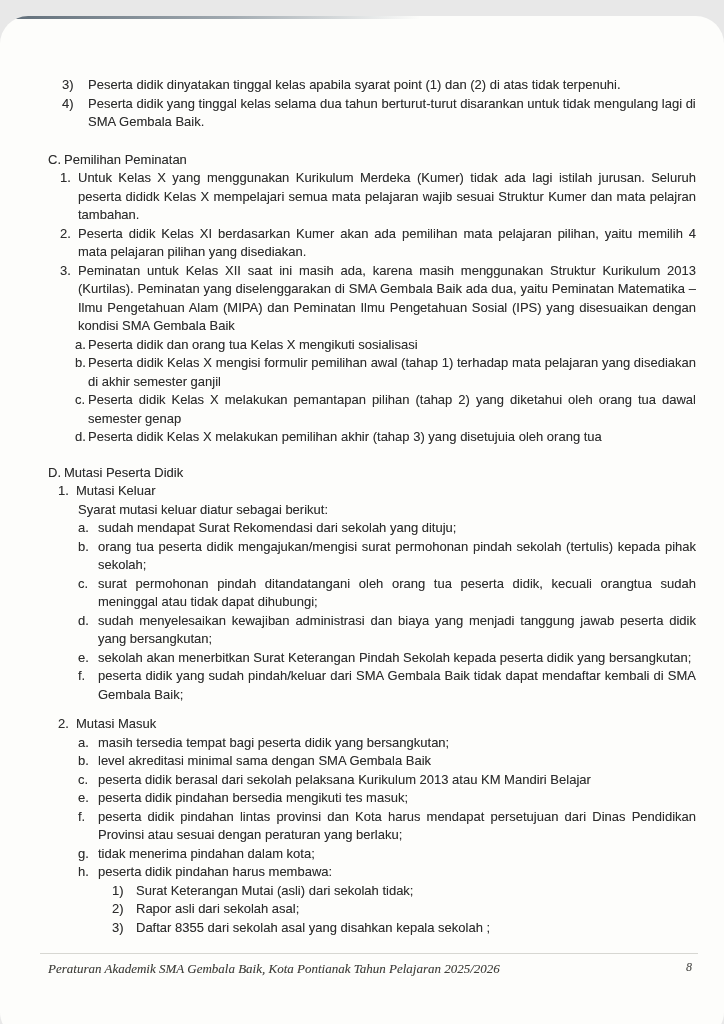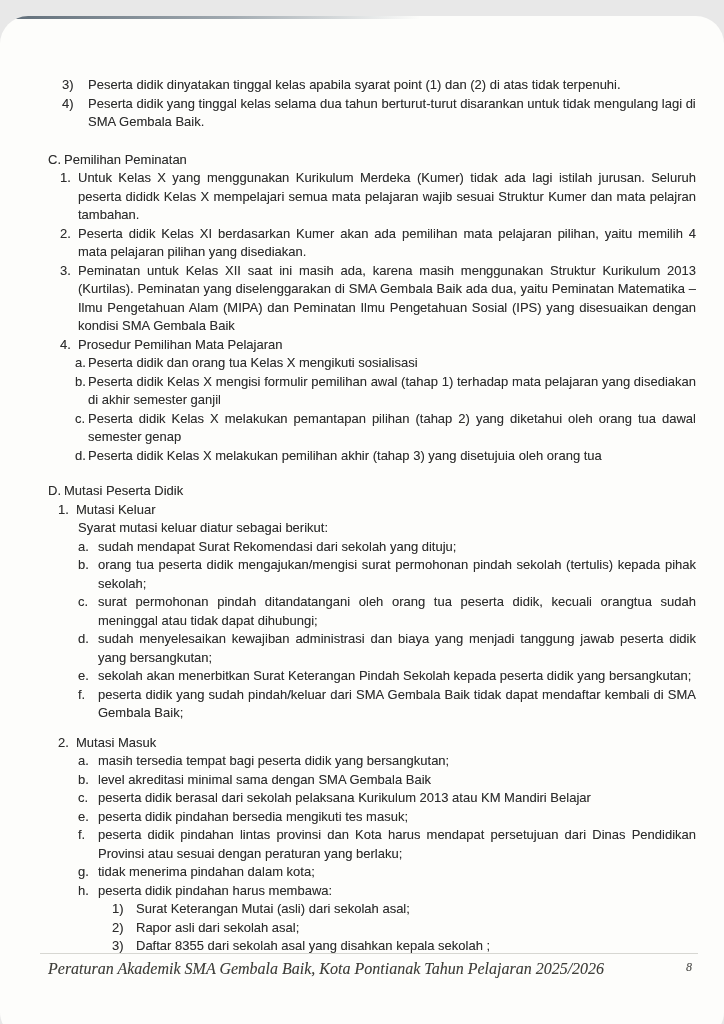--- a/index.html
+++ b/index.html
@@ -66,21 +66,21 @@
   .gap-sm { margin-top:11px; }
 
   .footer-rule {
     position:absolute; left:40px; right:26px; top:937px;
     border-top:1px solid #d7d7d2;
   }
   .footer-text {
     position:absolute; left:48px; top:944px;
     font-family:"Liberation Serif", serif;
     font-style:italic;
-    font-size:16px;
+    font-size:13px;
     color:#3f3f3a;
   }
   .page-number {
     position:absolute; left:686px; top:942px;
     font-family:"Liberation Serif", serif;
     font-style:italic;
     font-size:12px;
     color:#555552;
   }
 </style>
@@ -95,21 +95,20 @@
     <div class="intro-block">
       <p class="intro-li"><span class="mk">3)</span><span>Peserta didik dinyatakan tinggal kelas  apabila syarat  point (1) dan (2) di atas tidak terpenuhi.</span></p>
       <p class="intro-li"><span class="mk">4)</span><span>Peserta didik  yang tinggal kelas selama dua tahun berturut-turut disarankan untuk tidak mengulang lagi di SMA Gembala Baik.</span></p>
     </div>
 
     <p class="sec-head"><span class="mk">C.</span><span>Pemilihan Peminatan</span></p>
 
     <p class="num-li just"><span class="mk">1.</span><span>Untuk Kelas X yang menggunakan Kurikulum Merdeka (Kumer) tidak ada lagi istilah jurusan. Seluruh peserta dididk Kelas X mempelajari semua mata pelajaran wajib sesuai Struktur Kumer dan mata pelajran tambahan.</span></p>
     <p class="num-li just"><span class="mk">2.</span><span>Peserta didik Kelas XI  berdasarkan Kumer akan ada pemilihan mata pelajaran pilihan, yaitu memilih 4 mata pelajaran pilihan yang disediakan.</span></p>
     <p class="num-li just"><span class="mk">3.</span><span>Peminatan untuk Kelas XII saat ini masih ada, karena masih menggunakan Struktur Kurikulum 2013 (Kurtilas). Peminatan yang diselenggarakan  di SMA Gembala Baik ada dua, yaitu  Peminatan Matematika – Ilmu Pengetahuan Alam (MIPA) dan Peminatan  Ilmu Pengetahuan Sosial (IPS) yang disesuaikan dengan kondisi SMA Gembala Baik</span></p>
-    <p class="num-li"><span class="mk">4.</span><span>Prosedur  Pemilihan Mata Pelajaran</span></p>
 
     <p class="csub-li just"><span class="mk">a.</span><span>Peserta didik dan orang tua Kelas X mengikuti sosialisasi</span></p>
     <p class="csub-li just"><span class="mk">b.</span><span>Peserta didik Kelas X  mengisi formulir pemilihan awal (tahap 1) terhadap mata pelajaran yang disediakan di akhir semester ganjil</span></p>
     <p class="csub-li just"><span class="mk">c.</span><span>Peserta didik  Kelas X melakukan pemantapan pilihan (tahap 2) yang diketahui oleh orang tua dawal semester genap</span></p>
     <p class="csub-li"><span class="mk">d.</span><span>Peserta didik Kelas X melakukan pemilihan akhir (tahap 3) yang disetujuia oleh orang tua</span></p>
 
     <p class="sec-head sec-gap"><span class="mk">D.</span><span>Mutasi Peserta Didik</span></p>
 
     <p class="sub-head"><span class="mk">1.</span><span>Mutasi Keluar</span></p>
     <p class="d-intro">Syarat mutasi keluar diatur sebagai berikut:</p>
@@ -124,21 +123,21 @@
     <p class="sub-head gap-sm"><span class="mk">2.</span><span>Mutasi Masuk</span></p>
 
     <p class="dlet-li just"><span class="mk">a.</span><span>masih tersedia tempat bagi peserta didik yang bersangkutan;</span></p>
     <p class="dlet-li just"><span class="mk">b.</span><span>level akreditasi minimal sama dengan SMA Gembala Baik</span></p>
     <p class="dlet-li just"><span class="mk">c.</span><span>peserta didik berasal dari sekolah pelaksana Kurikulum 2013 atau KM Mandiri Belajar</span></p>
     <p class="dlet-li just"><span class="mk">e.</span><span>peserta didik pindahan bersedia mengikuti tes  masuk;</span></p>
     <p class="dlet-li just"><span class="mk">f.</span><span>peserta didik pindahan lintas provinsi dan Kota harus mendapat persetujuan dari Dinas Pendidikan Provinsi  atau sesuai dengan peraturan yang berlaku;</span></p>
     <p class="dlet-li just"><span class="mk">g.</span><span>tidak menerima pindahan dalam kota;</span></p>
     <p class="dlet-li just"><span class="mk">h.</span><span>peserta didik pindahan harus membawa:</span></p>
 
-    <p class="hnum-li"><span class="mk">1)</span><span>Surat Keterangan Mutai (asli) dari sekolah asal;</span></p>
+    <p class="hnum-li"><span class="mk">1)</span><span>Surat Keterangan Mutai (asli) dari sekolah tidak;</span></p>
     <p class="hnum-li"><span class="mk">2)</span><span>Rapor asli dari sekolah asal;</span></p>
     <p class="hnum-li"><span class="mk">3)</span><span>Daftar 8355 dari sekolah asal yang disahkan kepala sekolah  ;</span></p>
 
   </div>
 
   <div class="footer-rule"></div>
   <div class="footer-text">Peraturan Akademik SMA Gembala Baik, Kota Pontianak Tahun Pelajaran 2025/2026</div>
   <div class="page-number">8</div>
 </div>
 

